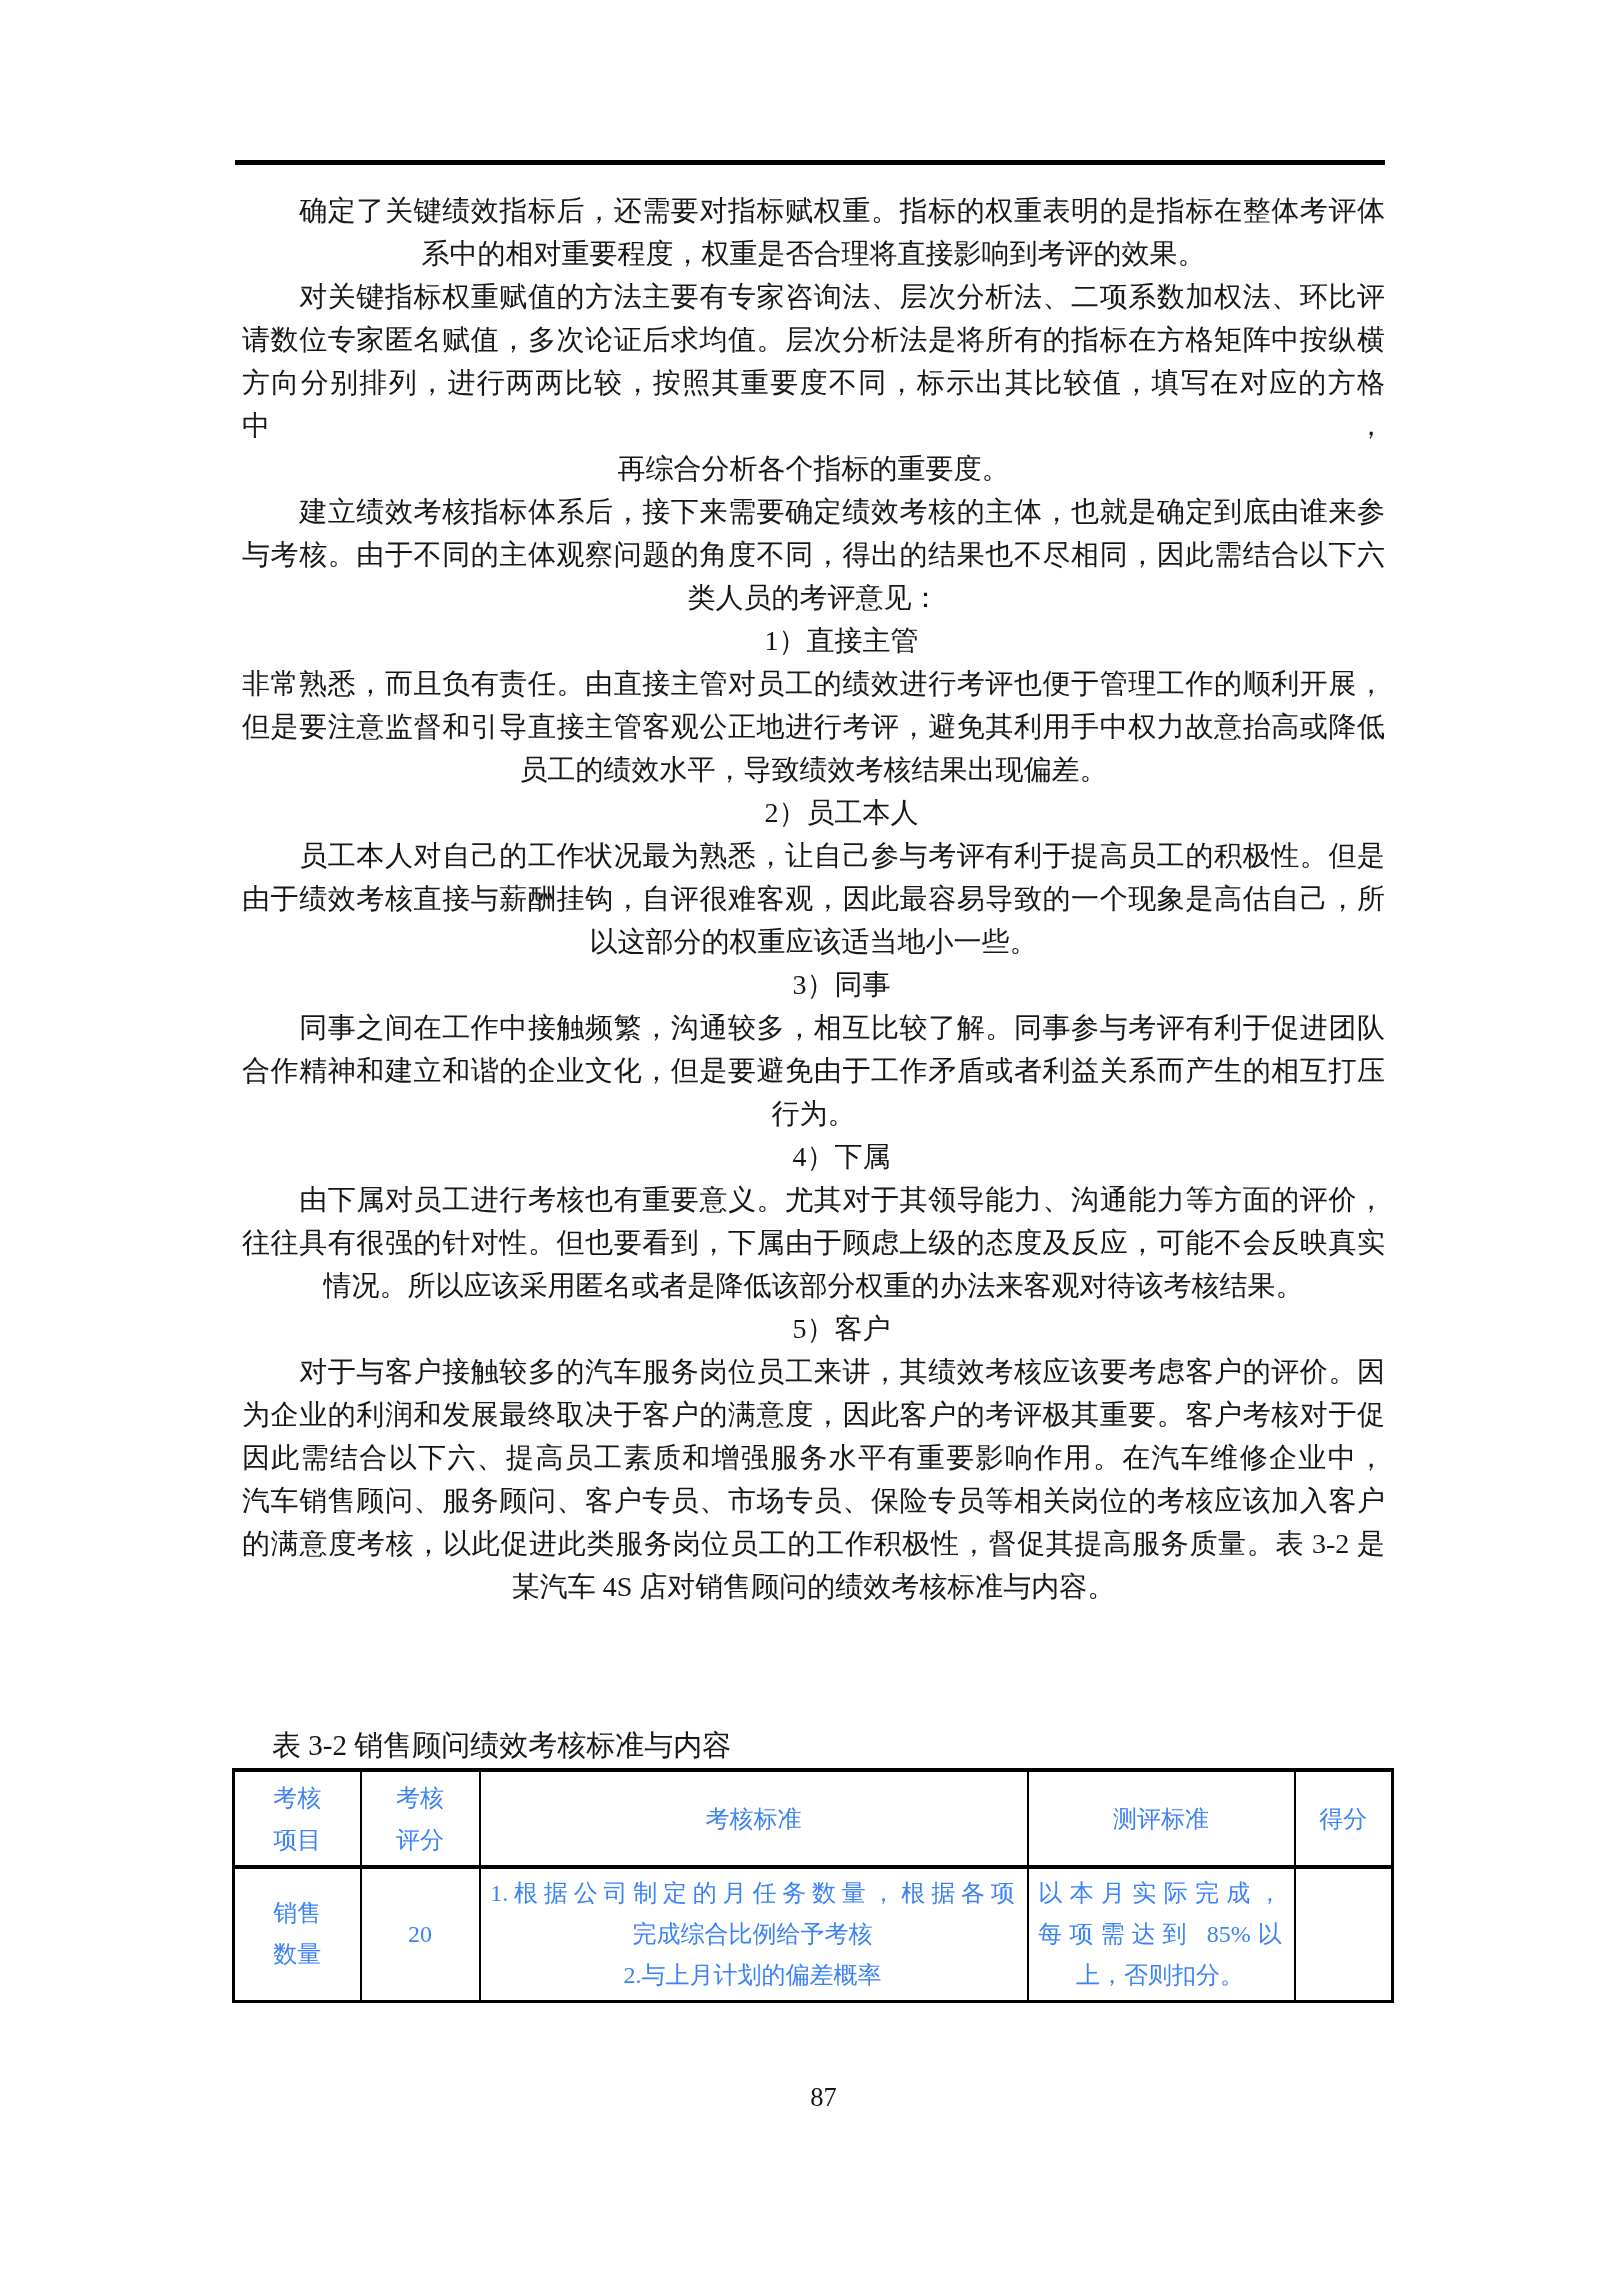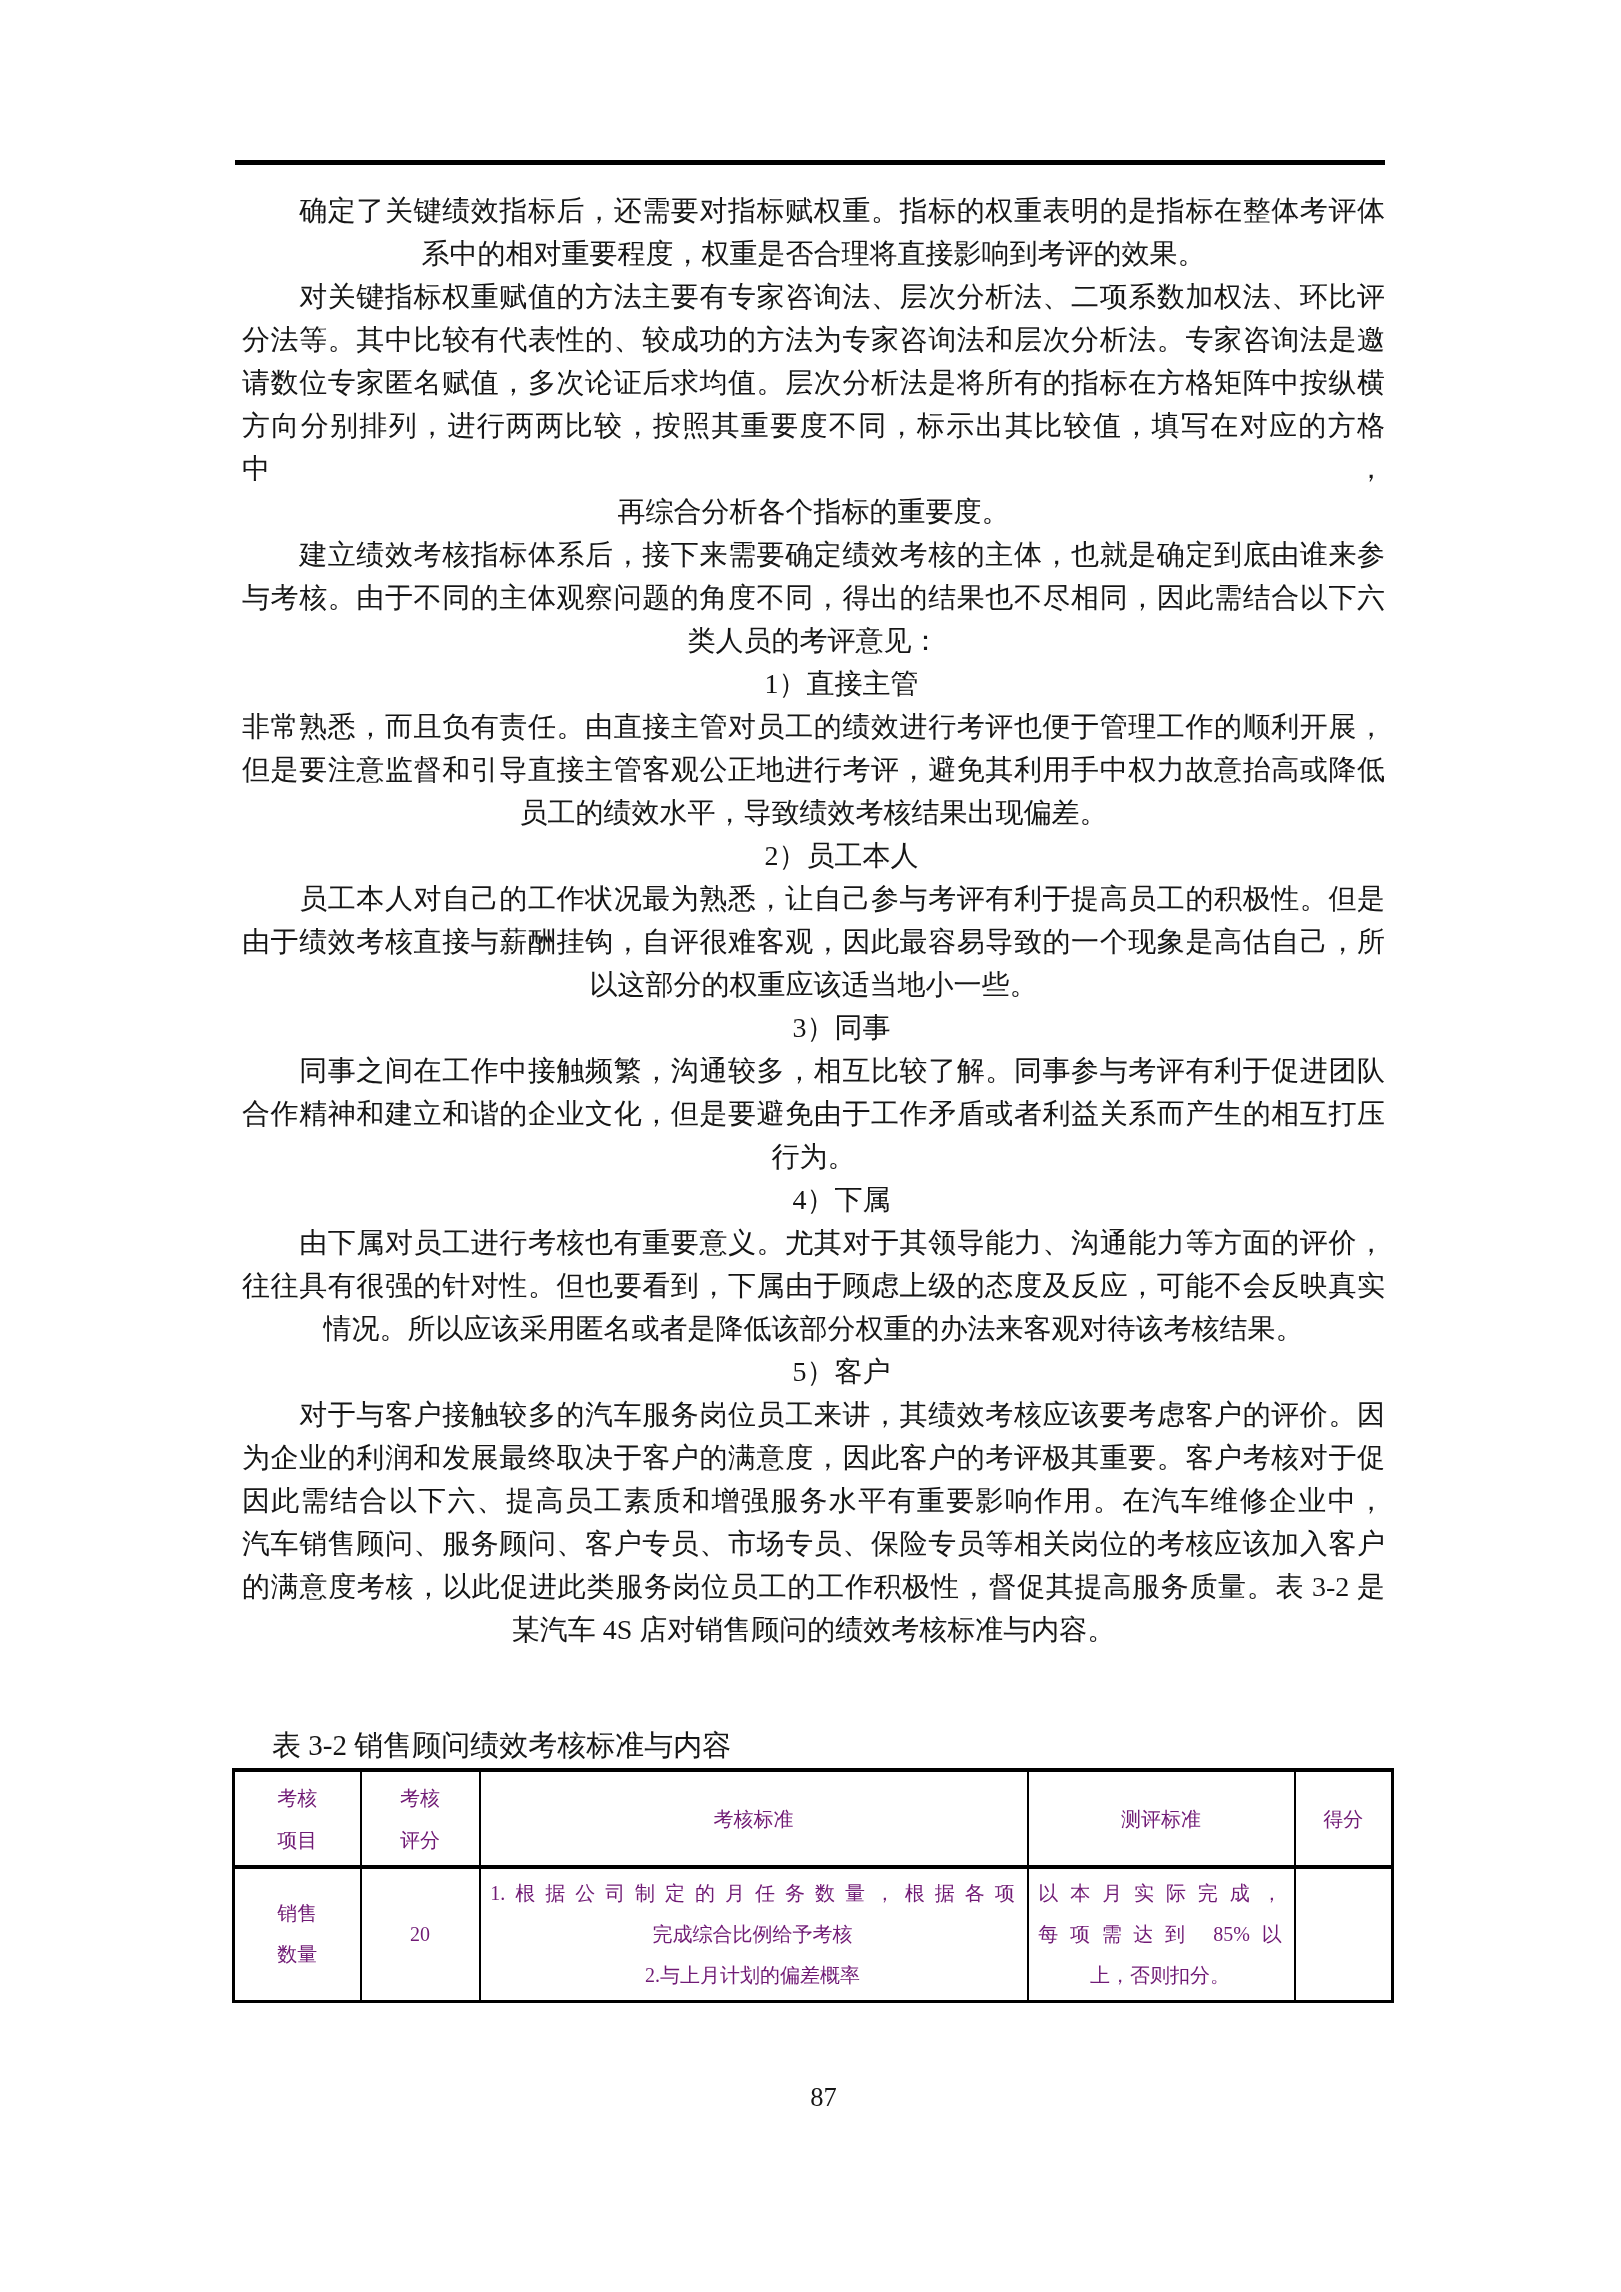--- a/index.html
+++ b/index.html
@@ -41,22 +41,22 @@
     font-size: 29px;
     line-height: 35px;
   }
   .assess-table {
     position: absolute;
     left: 232px;
     top: 1768px;
     width: 1159px;
     border-collapse: collapse;
     table-layout: fixed;
-    font-size: 20px;
-    color: #701a75;
+    font-size: 24px;
+    color: #3b82f6;
     border: 3.9px solid #000;
     border-top-width: 4.9px;
   }
   .assess-table th, .assess-table td {
     border: 2.9px solid #000;
     padding: 0;
     vertical-align: middle;
     font-weight: normal;
   }
   .assess-table th {
@@ -84,21 +84,20 @@
 <body>
 
 <div class="page">
 
   <div class="top-rule"></div>
 
   <div class="body-text">
       <div class="tline fill">　　确定了关键绩效指标后，还需要对指标赋权重。指标的权重表明的是指标在整体考评体</div>
       <div class="tline">系中的相对重要程度，权重是否合理将直接影响到考评的效果。</div>
       <div class="tline fill">　　对关键指标权重赋值的方法主要有专家咨询法、层次分析法、二项系数加权法、环比评</div>
-      <div class="tline fill">分法等。其中比较有代表性的、较成功的方法为专家咨询法和层次分析法。专家咨询法是邀</div>
       <div class="tline fill">请数位专家匿名赋值，多次论证后求均值。层次分析法是将所有的指标在方格矩阵中按纵横</div>
       <div class="tline fill">方向分别排列，进行两两比较，按照其重要度不同，标示出其比较值，填写在对应的方格中，</div>
       <div class="tline">再综合分析各个指标的重要度。</div>
       <div class="tline fill">　　建立绩效考核指标体系后，接下来需要确定绩效考核的主体，也就是确定到底由谁来参</div>
       <div class="tline fill">与考核。由于不同的主体观察问题的角度不同，得出的结果也不尽相同，因此需结合以下六</div>
       <div class="tline">类人员的考评意见：</div>
       <div class="tline">　　1）直接主管</div>
       <div class="tline fill">非常熟悉，而且负有责任。由直接主管对员工的绩效进行考评也便于管理工作的顺利开展，</div>
       <div class="tline fill">但是要注意监督和引导直接主管客观公正地进行考评，避免其利用手中权力故意抬高或降低</div>
       <div class="tline">员工的绩效水平，导致绩效考核结果出现偏差。</div>

